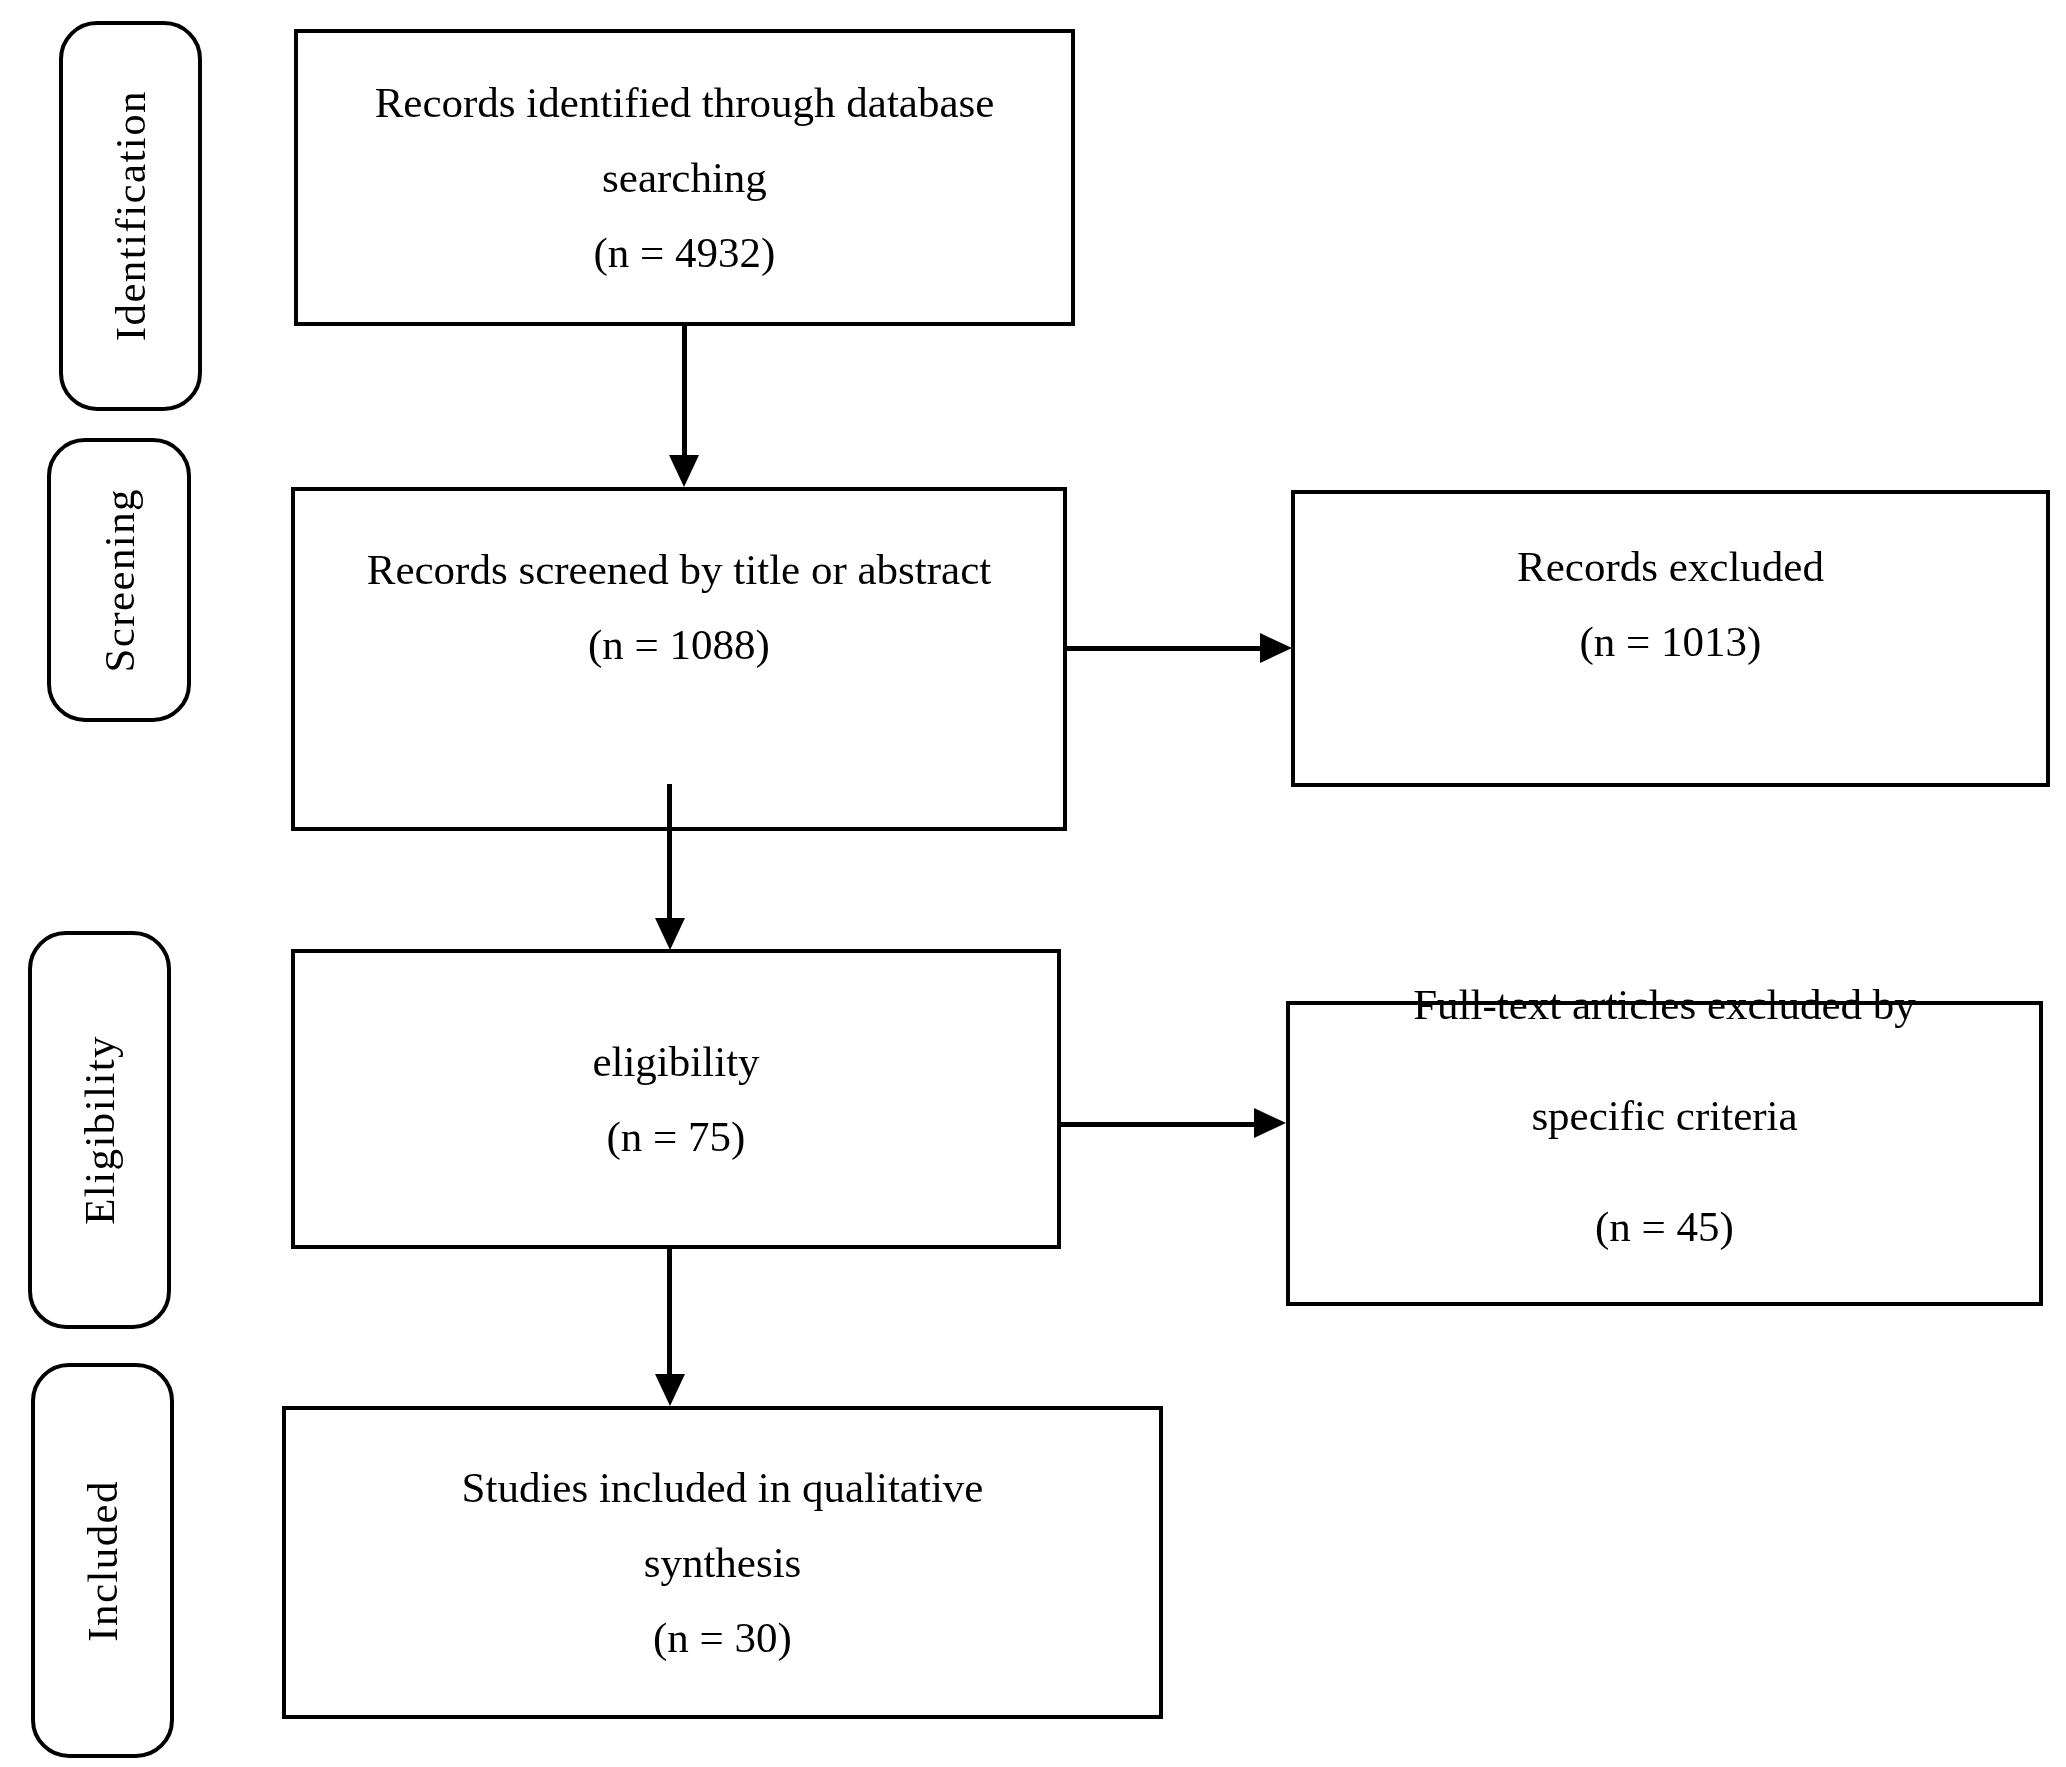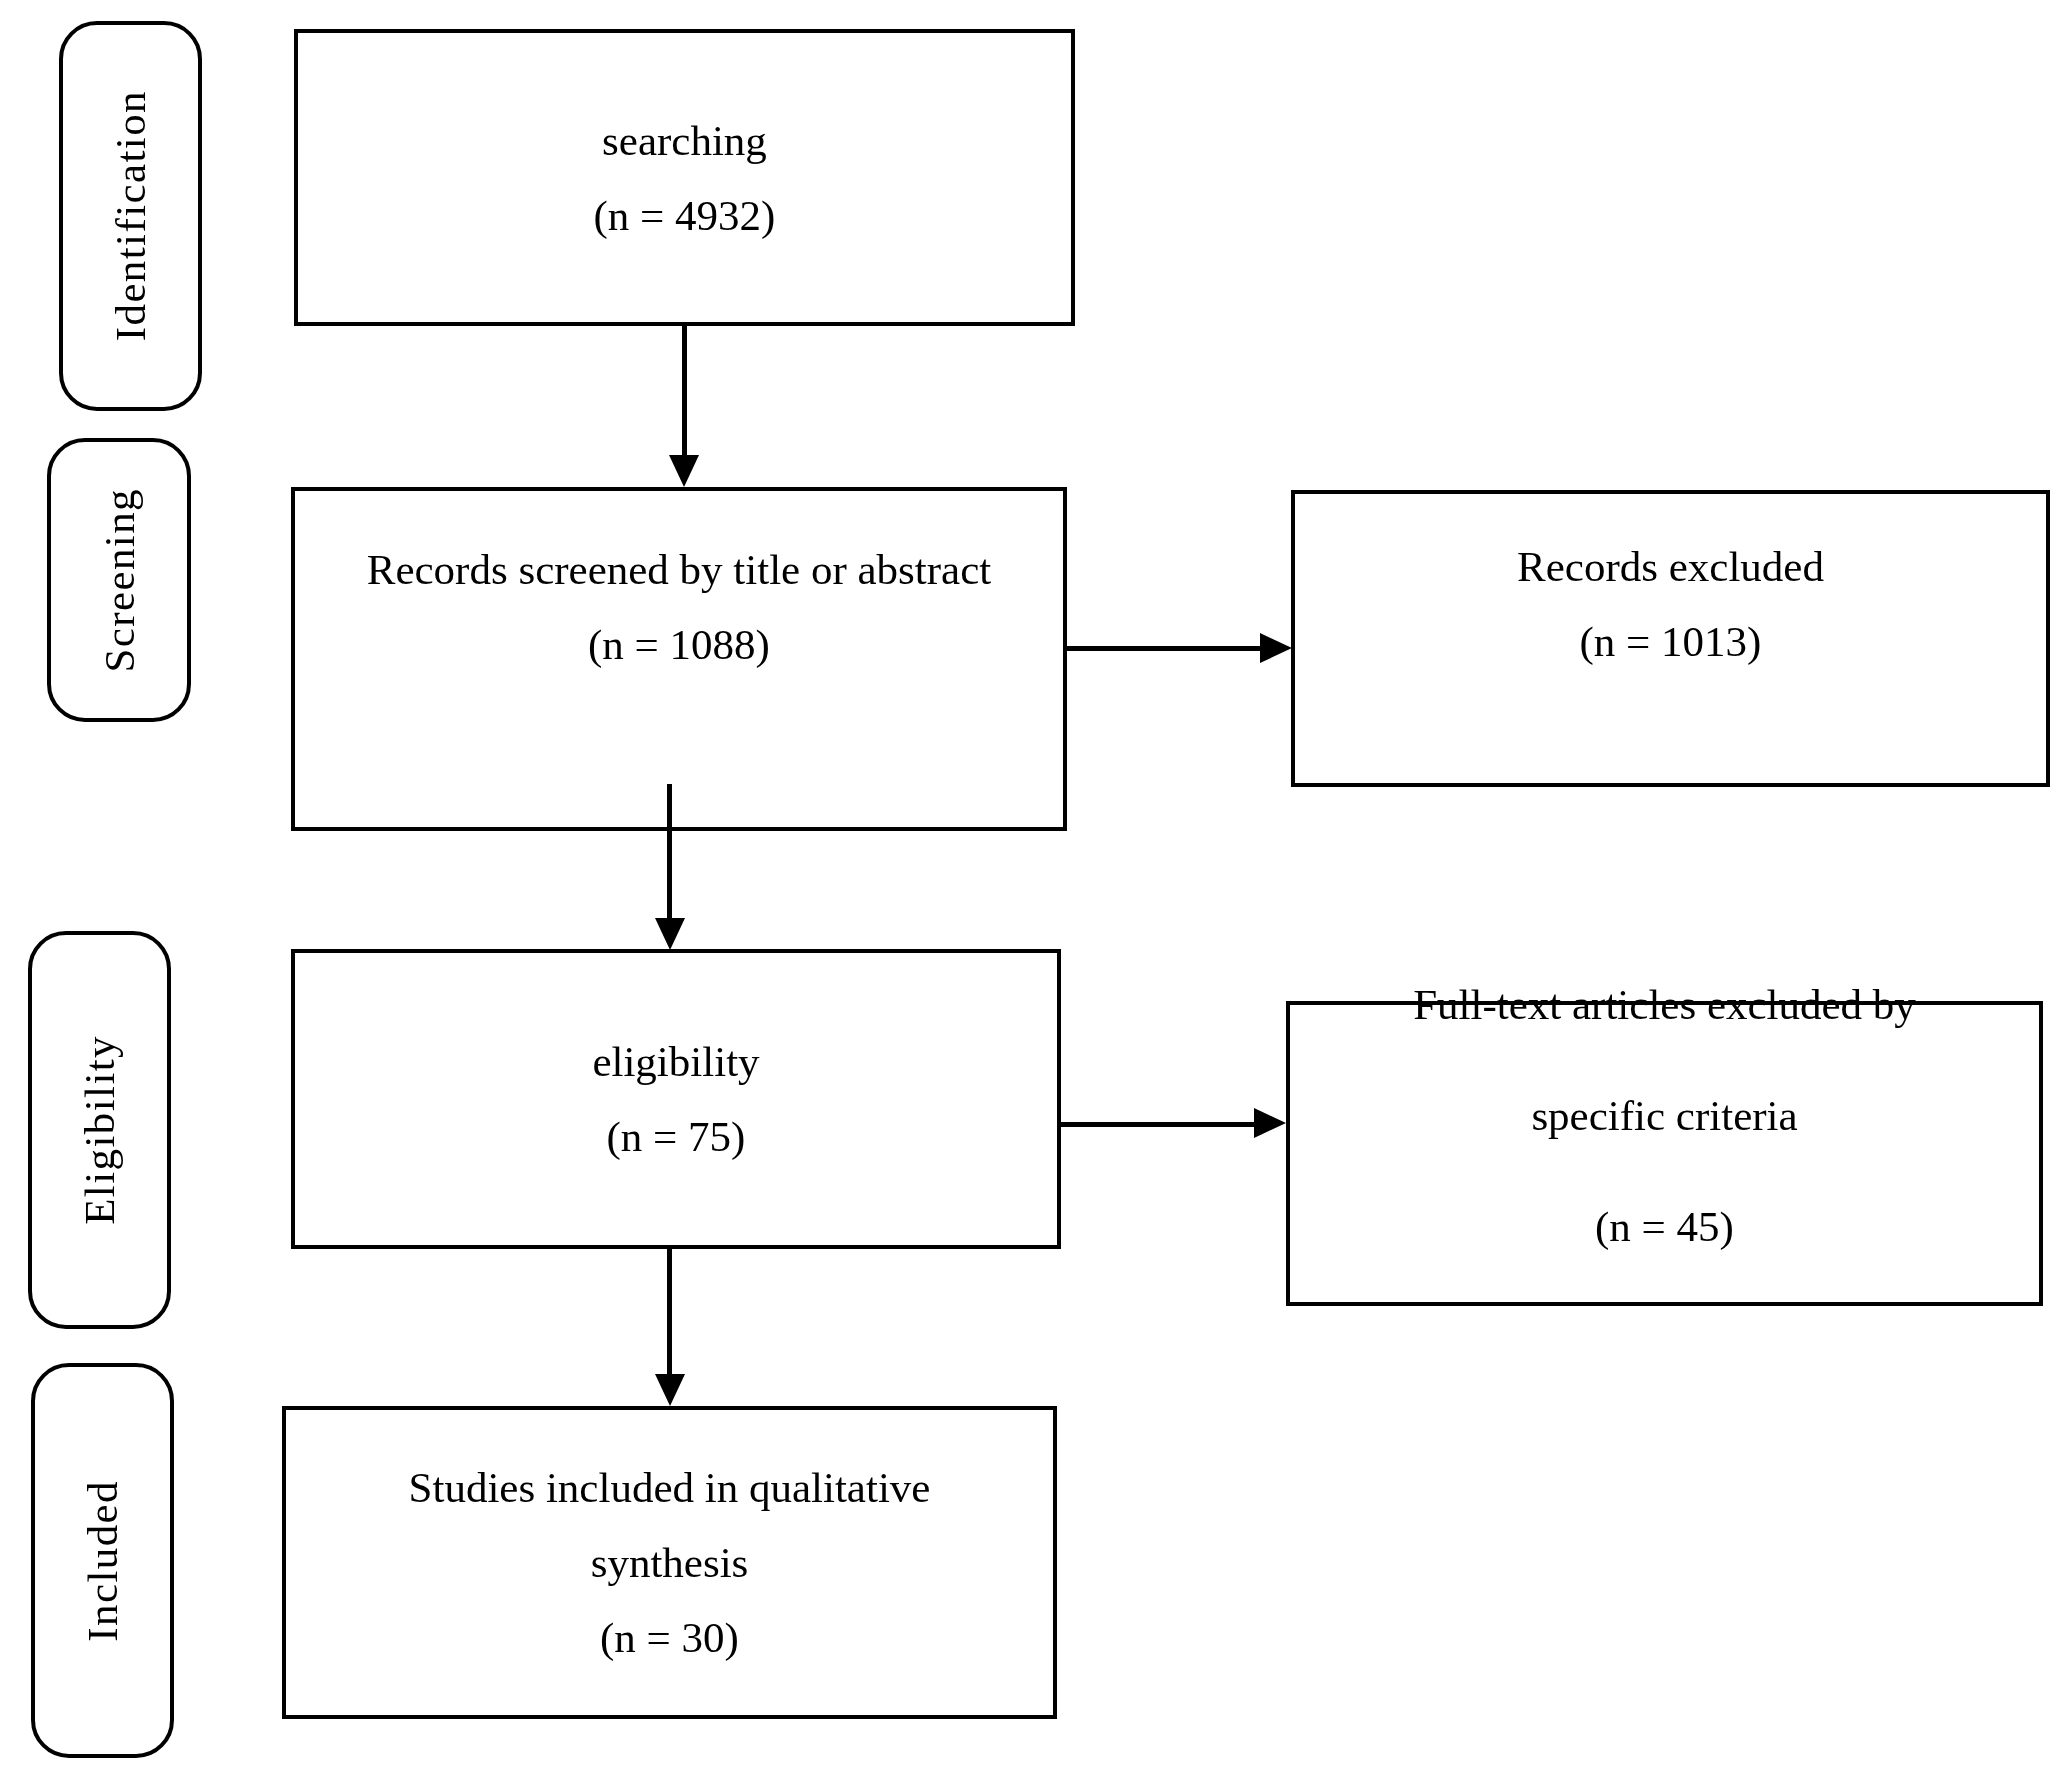--- a/index.html
+++ b/index.html
@@ -49,21 +49,21 @@
     align-items: center;
     justify-content: center;
     text-align: center;
     font-size: 43px;
     line-height: 75px;
   }
   .pbox .line { display: block; white-space: nowrap; }
   #main1 { left: 294px; top: 29px;   width: 781px; height: 297px; }
   #main2 { left: 291px; top: 487px;  width: 776px; height: 344px; padding-bottom: 104px; }
   #main3 { left: 291px; top: 949px; width: 770px; height: 300px; }
-  #main4 { left: 282px; top: 1406px; width: 775px; height: 313px; text-align: right; }
+  #main4 { left: 282px; top: 1406px; width: 881px; height: 313px; text-align: right; }
   #side1 { left: 1291px; top: 490px;  width: 759px; height: 297px; padding-bottom: 69px; }
   #side2 { left: 1286px; top: 1001px; width: 757px; height: 305px; padding-bottom: 76px; gap: 36px; }
 
   
   .vline, .hline {
     position: absolute;
     background: #000000;
   }
   .vline { width: 4.9px; }
   .hline { height: 4.9px; }
@@ -104,20 +104,21 @@
     <span class="vtext">Screening</span>
   </div>
   <div class="stage" id="stage3">
     <span class="vtext">Eligibility</span>
   </div>
   <div class="stage" id="stage4">
     <span class="vtext">Included</span>
   </div>
 
   <div class="pbox" id="main1">
+    <span class="line">Records identified through database</span>
     <span class="line">searching</span>
     <span class="line">(n = 4932)</span>
   </div>
 
   <div class="pbox" id="main2">
     <span class="line">Records screened by title or abstract</span>
     <span class="line">(n = 1088)</span>
   </div>
 
   <div class="pbox" id="main3">

